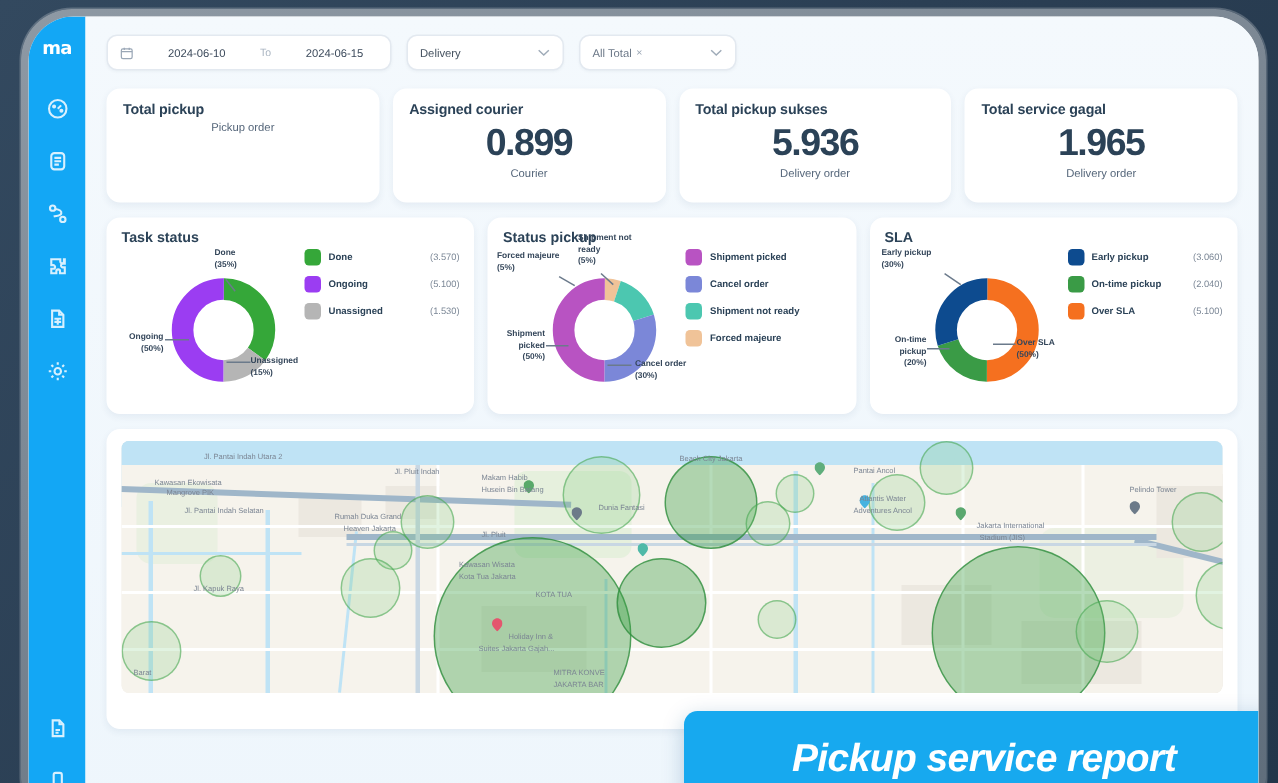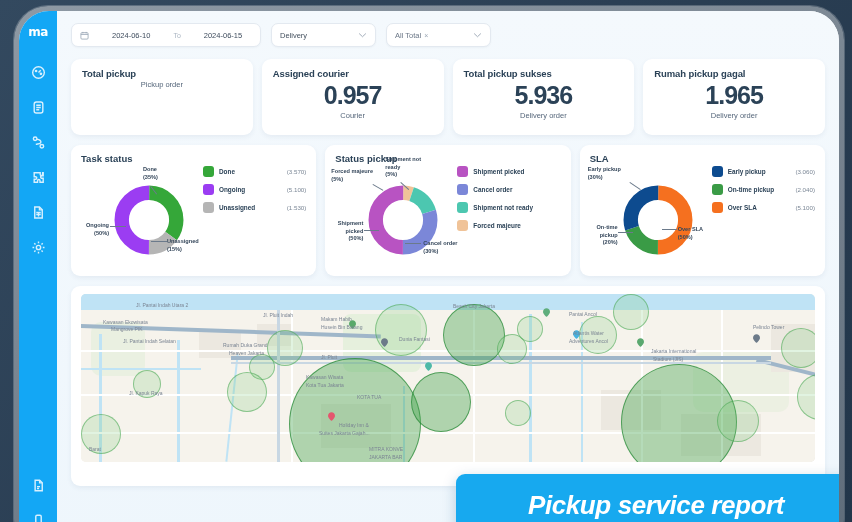--- a/index.html
+++ b/index.html
@@ -269,30 +269,30 @@
       </div>
     </div>
 
     <div id="kpis">
       <div class="kpi">
         <div class="kpi-title">Total pickup</div>
         <div class="kpi-sub">Pickup order</div>
       </div>
       <div class="kpi">
         <div class="kpi-title">Assigned courier</div>
-        <div class="kpi-val">0.957</div>
+        <div class="kpi-val">0.899</div>
         <div class="kpi-sub">Courier</div>
       </div>
       <div class="kpi">
         <div class="kpi-title">Total pickup sukses</div>
         <div class="kpi-val">5.936</div>
         <div class="kpi-sub">Delivery order</div>
       </div>
       <div class="kpi">
-        <div class="kpi-title">Rumah pickup gagal</div>
+        <div class="kpi-title">Total service gagal</div>
         <div class="kpi-val">1.965</div>
         <div class="kpi-sub">Delivery order</div>
       </div>
     </div>
 
     <div id="donuts">
 
       <div class="dcard">
         <div class="dcard-title">Task status</div>
         <div class="dbody">

